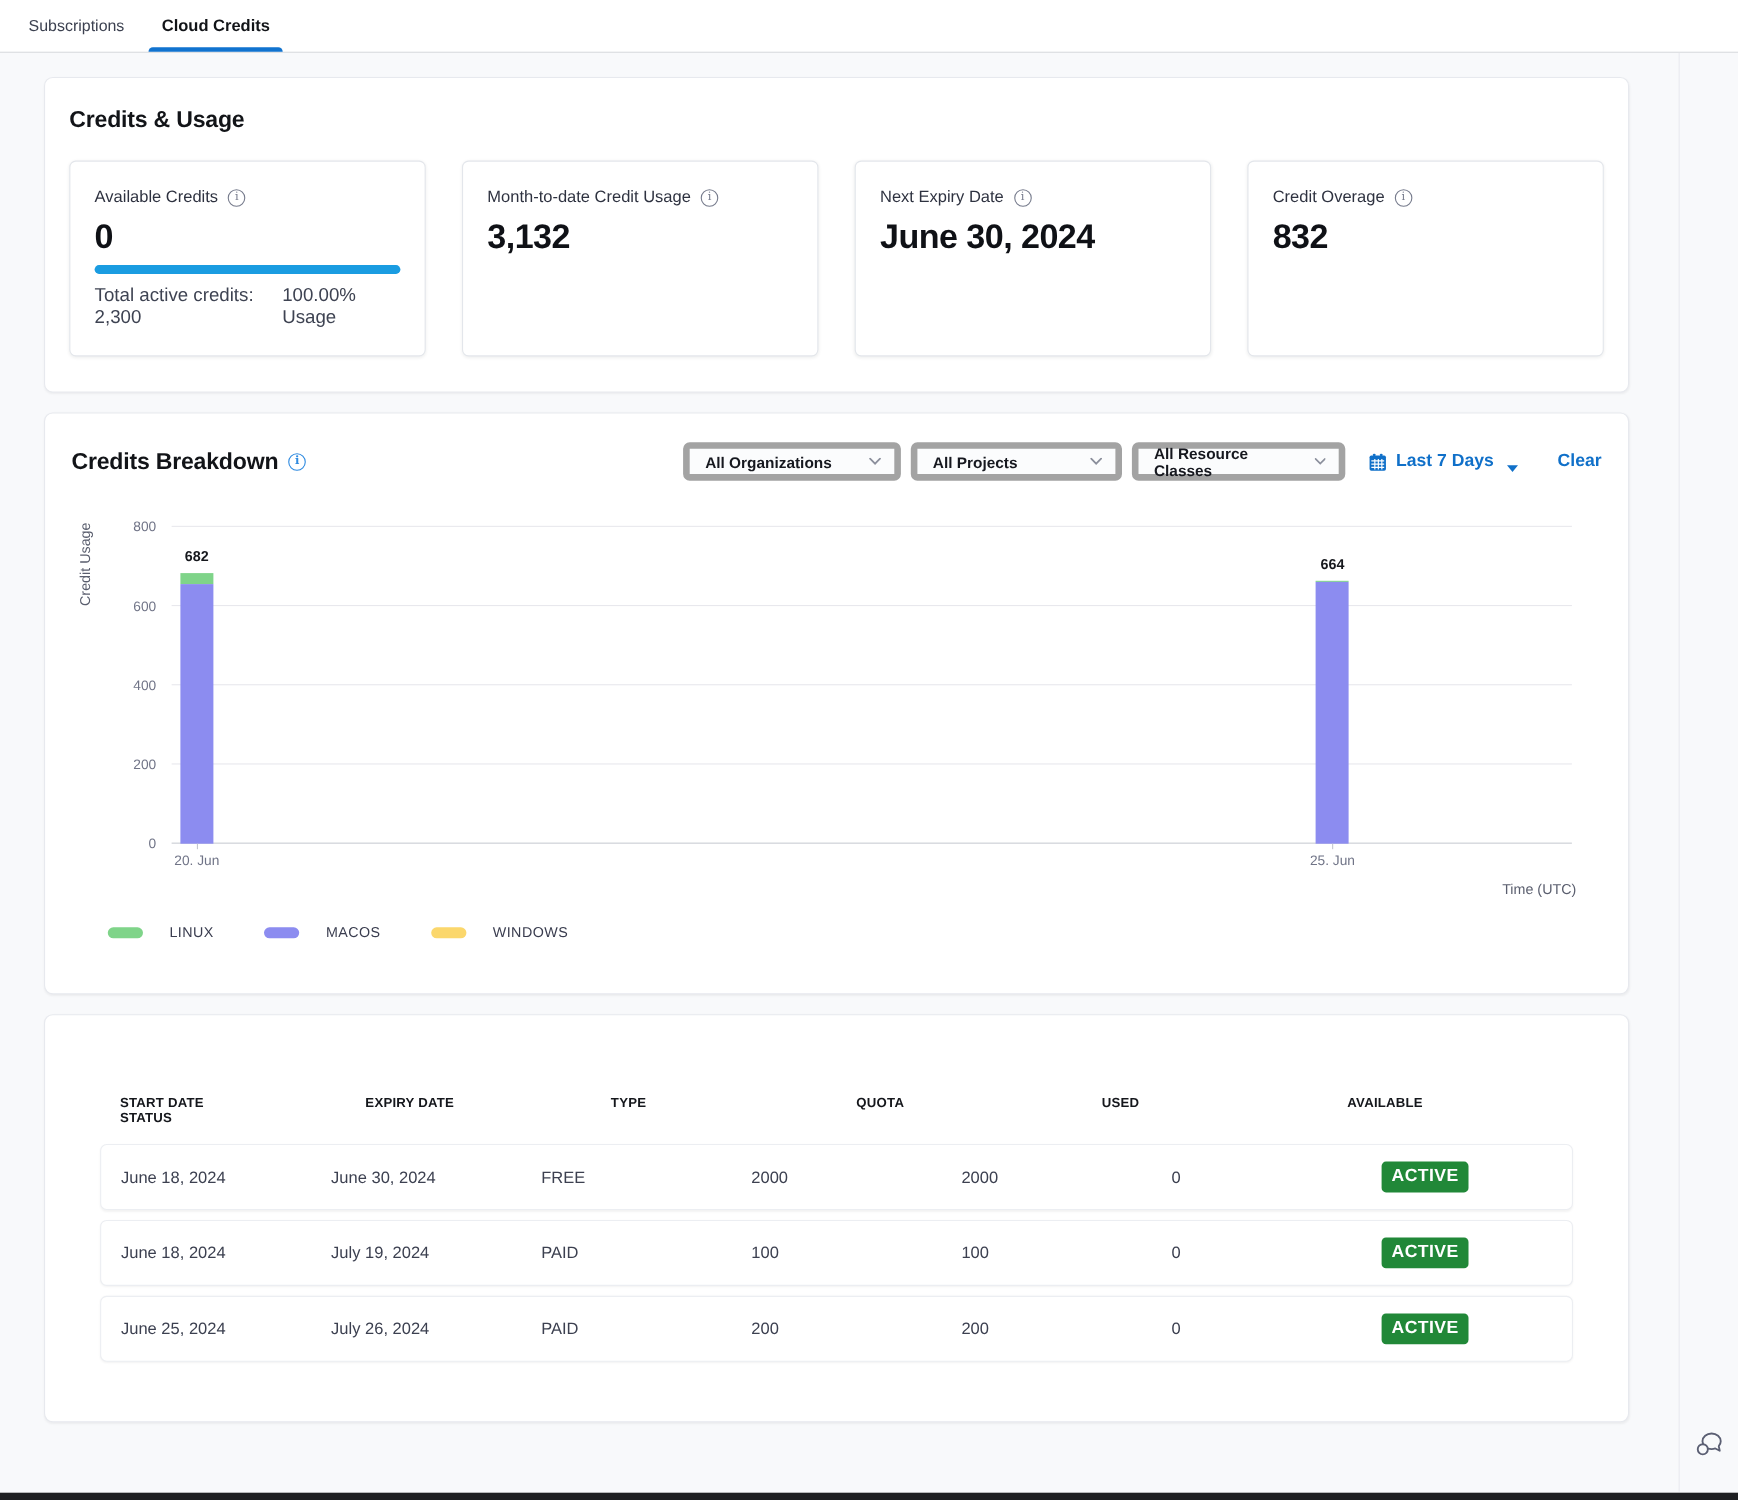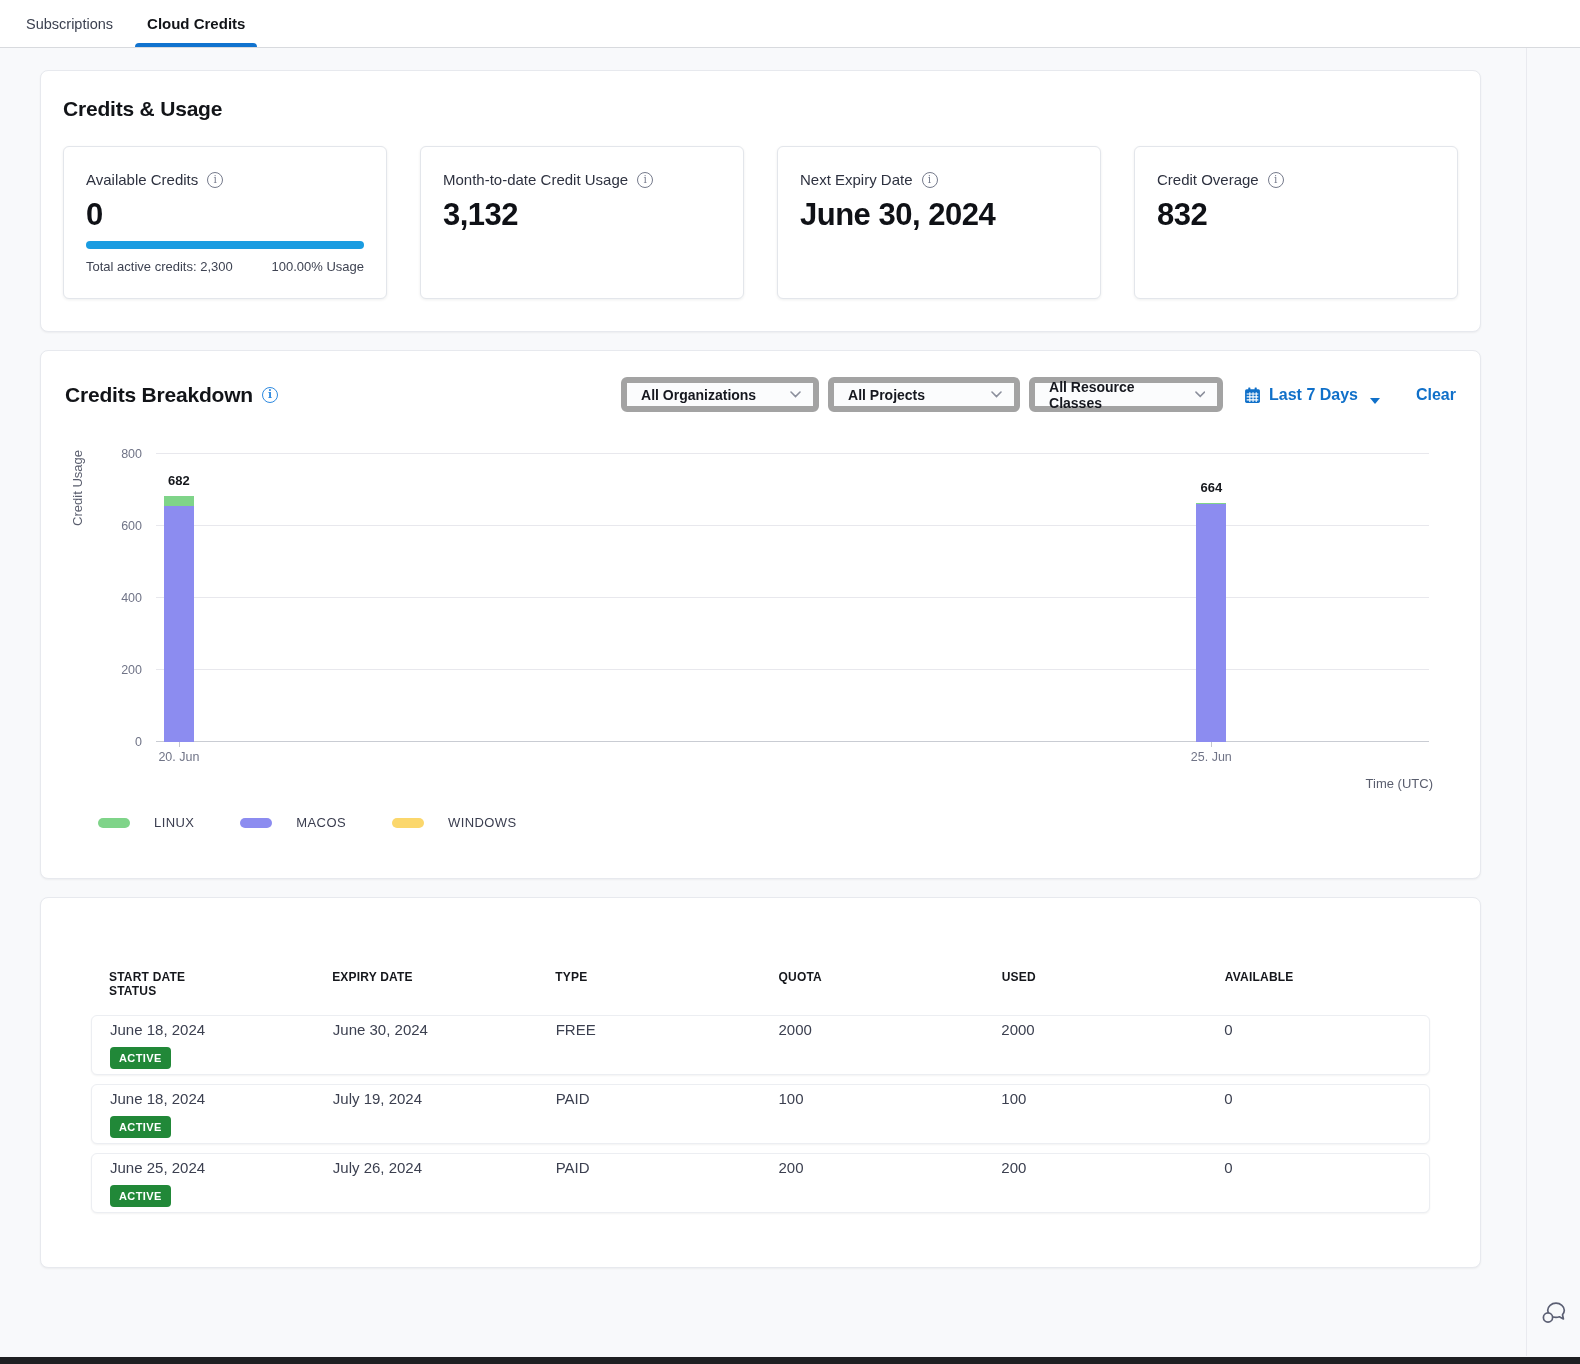--- a/index.html
+++ b/index.html
@@ -34,21 +34,21 @@
   .info-icon.blue { border-color:#2e8ae0; color:#2e8ae0; }
 
   
   .sec-usage { padding:26px 22px 32px; }
   .stat-grid { margin-top:25px; display:grid; grid-template-columns:repeat(4,1fr); gap:33px; }
   .stat-card { background:#fff; border:1px solid #e3e6eb; border-radius:6px;
     box-shadow:0 1px 3px rgba(16,22,26,.07); padding:24px 22px; min-height:145px; }
   .stat-label { display:flex; align-items:center; gap:9px; font-size:15px; color:#2e3240; }
   .stat-value { font-size:31px; font-weight:800; letter-spacing:-.5px; margin-top:9px; color:#0f1116; }
   .progress-track { margin-top:8px; height:8px; border-radius:4px; background:#1a9ce1; }
-  .stat-footer { margin-top:10px; display:flex; justify-content:space-between; font-size:13px; color:#3e4352; }
+  .stat-footer { margin-top:10px; display:flex; justify-content:space-between; font-size:17px; color:#3e4352; }
 
   
   .sec-breakdown { padding:26px 24px 48px; }
   .bd-header { display:flex; align-items:center; justify-content:space-between; }
   .filters { display:flex; align-items:center; }
   .select { display:flex; align-items:center; justify-content:space-between; gap:10px;
     height:35px; padding:0 12px 0 14px; background:#fbfcfd; border:6px solid #a3a3a3; border-radius:6px;
     font-size:14px; font-weight:600; color:#16181f; cursor:pointer; margin-right:9px; }
   .select.w1{width:198px;} .select.w2{width:192px;} .select.w3{width:194px;}
   .daterange { display:flex; align-items:flex-end; gap:8px; margin:0 14px 0 12px; cursor:pointer;
@@ -72,25 +72,25 @@
   .legend { display:flex; align-items:center; margin:73px 0 0 33px; gap:46px; }
   .legend-item { display:flex; align-items:center; gap:24px; cursor:pointer;justify-content:flex-end; }
   .legend-pill { width:32px; height:10px; border-radius:5px; }
   .legend-name { font-size:13px; color:#3a3d4f; letter-spacing:.4px; }
 
   
   .sec-alloc { padding:26px 24px 40px; }
   .alloc-table { margin:46px 26px 14px; }
   .t-head { display:grid; grid-template-columns:repeat(6,1fr); padding-bottom:17px; }
   .t-head > div { padding-left:18px; font-size:12px; font-weight:700; letter-spacing:.2px; color:#15171c; }
-  .t-row { display:grid; grid-template-columns:repeat(6,1fr); align-items:center; height:60px;
+  .t-row { display:grid; grid-template-columns:repeat(7,1fr); align-items:center; height:60px;
     background:#fff; border:1px solid #eceef2; border-radius:6px; box-shadow:0 1px 2px rgba(16,22,26,.05);
     margin-bottom:9px; }
   .t-row > div { padding-left:18px; font-size:15px; color:#3c4050; }
-  .badge { display:inline-block; background:#218838; color:#fff; font-size:11px; font-weight:700;
+  .badge { display:inline-block; background:#218838; color:#fff; font-size:16px; font-weight:700;
     letter-spacing:.4px; padding:5px 9px; border-radius:4px; }
 </style>
 </head>
 <body>
 
 <div class="tabbar">
   <div class="tab">
     <span>Subscriptions</span>
   </div>
   <div class="tab active">

